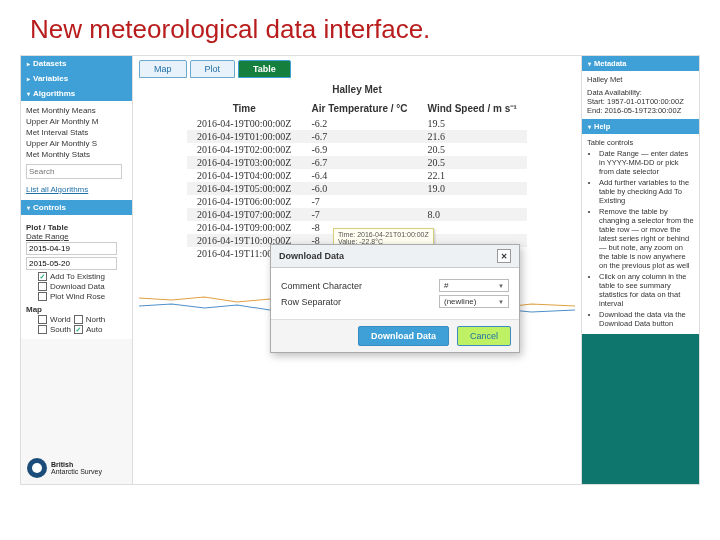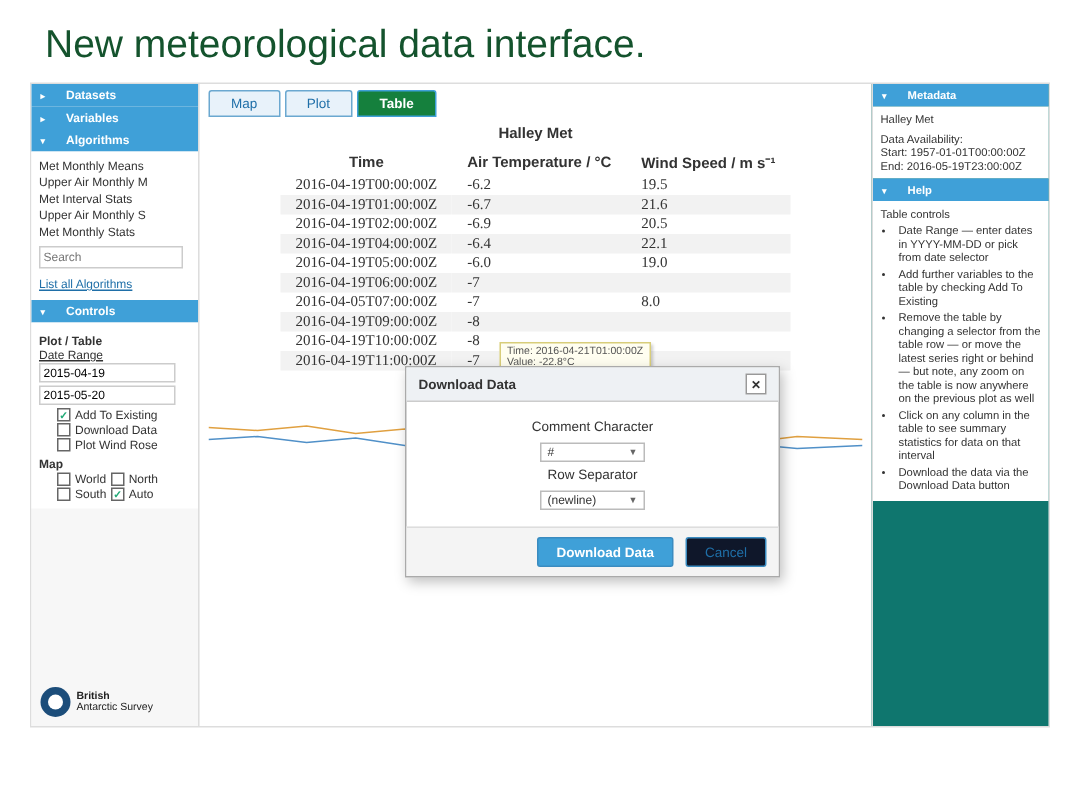--- a/index.html
+++ b/index.html
@@ -1,20 +1,20 @@
 <!DOCTYPE html>
 <html><head>
 <meta charset="utf-8">
 <style>
   * { box-sizing: border-box; margin: 0; padding: 0; }
   body { font-family: Arial, sans-serif; font-size: 9px; color: #333; background: #fff; width: 720px; height: 540px; position: relative; }
-  .slide-title { font-size: 26px; font-weight: 400; padding: 14px 30px 10px; color: #14532d; }
+  .slide-title { font-size: 26px; font-weight: 400; padding: 14px 30px 10px; color: #b91c1c; }
   .app { display: flex; position: relative; margin: 0 20px; border: 1px solid #ddd; height: 430px; background: #fff; }
   .sidebar { width: 112px; background: #f7f7f7; border-right: 1px solid #ddd; display: flex; flex-direction: column; font-size: 8px; }
-  .panel-hdr { background: #3fa0d8; color: #fff; padding: 3px 6px; font-weight: bold; display: flex; align-items: center; gap: 14px; cursor: pointer; }
+  .panel-hdr { background: #3fa0d8; color: #fff; padding: 3px 6px; font-weight: bold; display: flex; align-items: center; gap: 3px; cursor: pointer; }
   .panel-hdr .tri { font-size: 6px; }
   .panel-body { padding: 4px 5px; background: #fff; }
   .list-item { padding: 1px 0; color: #333; cursor: pointer; white-space: nowrap; overflow: hidden; }
   .search-box { width: 95%; margin: 4px 0; border: 1px solid #ccc; padding: 2px; font-size: 8px; }
   .link { color: #1f6fa8; text-decoration: underline; cursor: pointer; padding: 2px 0; display: block; }
   .controls-body .label { font-weight: bold; margin-top: 4px; }
   .controls-body .subl { text-decoration: underline; }
   .date-input { width: 90%; border: 1px solid #ccc; padding: 1px 2px; font-size: 8px; background: #fff; margin: 1px 0; }
   .chk-row { display: flex; align-items: center; gap: 3px; margin: 1px 12px; }
   .chk { width: 9px; height: 9px; border: 1px solid #666; display: inline-flex; align-items: center; justify-content: center; font-size: 7px; background: #fff; }
@@ -39,26 +39,26 @@
   .chart-line svg { width: 100%; height: 100%; }
   .rightbar { width: 118px; border-left: 1px solid #ddd; background: #0f766e; font-size: 7.5px; display: flex; flex-direction: column; }
   .right-body { padding: 4px 5px; background: #fff; }
   .right-body ul { list-style: disc; padding-left: 12px; }
   .right-body li { margin: 2px 0; line-height: 1.2; }
   .modal { position: absolute; left: 270px; top: 244px; width: 250px; background: #fff; border: 1px solid #aaa; box-shadow: 2px 3px 8px rgba(0,0,0,.25); font-size: 9px; }
   .modal-hdr { background: #eef1f4; padding: 4px 8px; font-weight: bold; display: flex; justify-content: space-between; align-items: center; border-bottom: 1px solid #ccc; }
   .modal-close { width: 14px; height: 14px; border: 1px solid #999; background: #fff; display: flex; align-items: center; justify-content: center; font-size: 8px; cursor: pointer; }
   .modal-body { padding: 8px 10px; }
   .modal-body .desc { color: #444; margin-bottom: 6px; }
-  .form-row { display: flex; justify-content: space-between; align-items: center; margin: 3px 0; gap: 6px; flex-direction: column; }
+  .form-row { display: flex; justify-content: space-between; align-items: center; margin: 3px 0; gap: 6px; }
   .form-row label { color: #333; }
   .form-row .field { border: 1px solid #bbb; padding: 1px 4px; background: #fff; min-width: 70px; font-size: 8px; display: flex; justify-content: space-between; align-items: center; }
   .dd-arrow { font-size: 6px; color: #666; }
   .modal-ftr { padding: 6px 8px; display: flex; justify-content: flex-end; gap: 8px; background: #f4f4f4; border-top: 1px solid #ddd; }
-  .btn { padding: 4px 12px; font-size: 9px; border: 1px solid #3a8bc0; background: #0f172a; color: #1f6fa8; cursor: pointer; border-radius: 2px; }
+  .btn { padding: 4px 12px; font-size: 9px; border: 1px solid #3a8bc0; background: #bef264; color: #1f6fa8; cursor: pointer; border-radius: 2px; }
   .btn.primary { background: #3fa0d8; color: #fff; font-weight: bold; }
 </style>
 </head>
 <body>
 
 <div class="slide-title">New meteorological data interface.</div>
 
 <div class="app">
 
   <div class="sidebar">
@@ -149,36 +149,41 @@
             <td>2016-04-19T01:00:00Z</td>
             <td>-6.7</td>
             <td>21.6</td>
           </tr>
           <tr>
             <td>2016-04-19T02:00:00Z</td>
             <td>-6.9</td>
             <td>20.5</td>
           </tr>
           <tr>
+            <td>2016-04-19T03:00:00Z</td>
+            <td>-6.7</td>
+            <td>20.5</td>
+          </tr>
+          <tr>
             <td>2016-04-19T04:00:00Z</td>
             <td>-6.4</td>
             <td>22.1</td>
           </tr>
           <tr>
             <td>2016-04-19T05:00:00Z</td>
             <td>-6.0</td>
             <td>19.0</td>
           </tr>
           <tr>
             <td>2016-04-19T06:00:00Z</td>
             <td>-7</td>
             <td></td>
           </tr>
           <tr>
-            <td>2016-04-05T07:00:00Z</td>
+            <td>2016-04-19T07:00:00Z</td>
             <td>-7</td>
             <td>8.0</td>
           </tr>
           <tr>
             <td>2016-04-19T09:00:00Z</td>
             <td>-8</td>
             <td></td>
           </tr>
           <tr>
             <td>2016-04-19T10:00:00Z</td>

